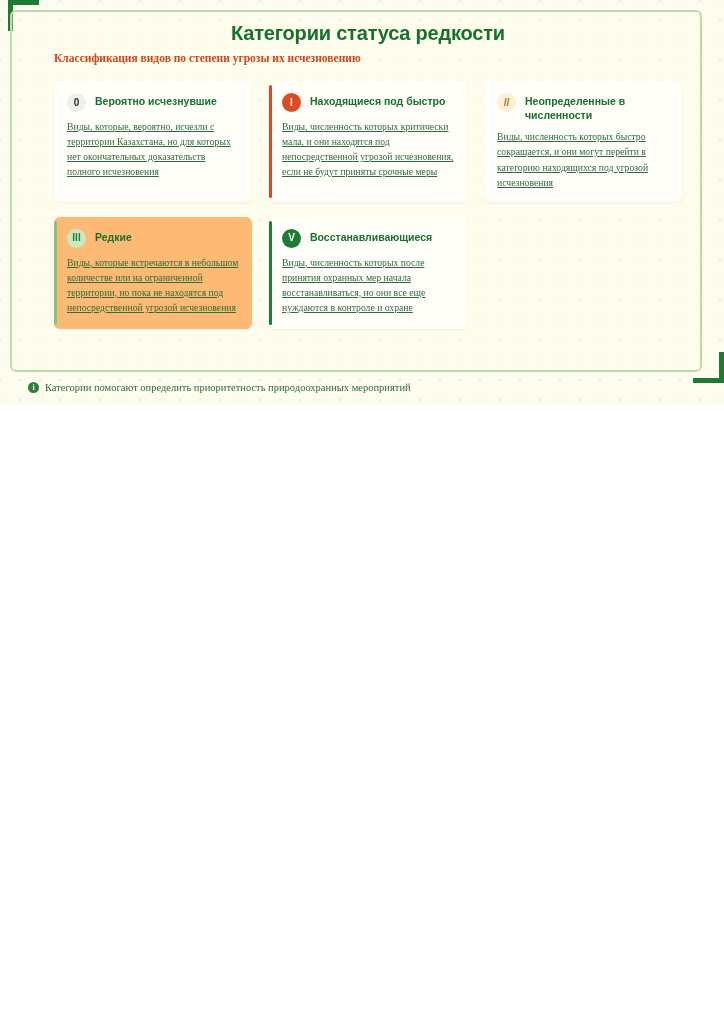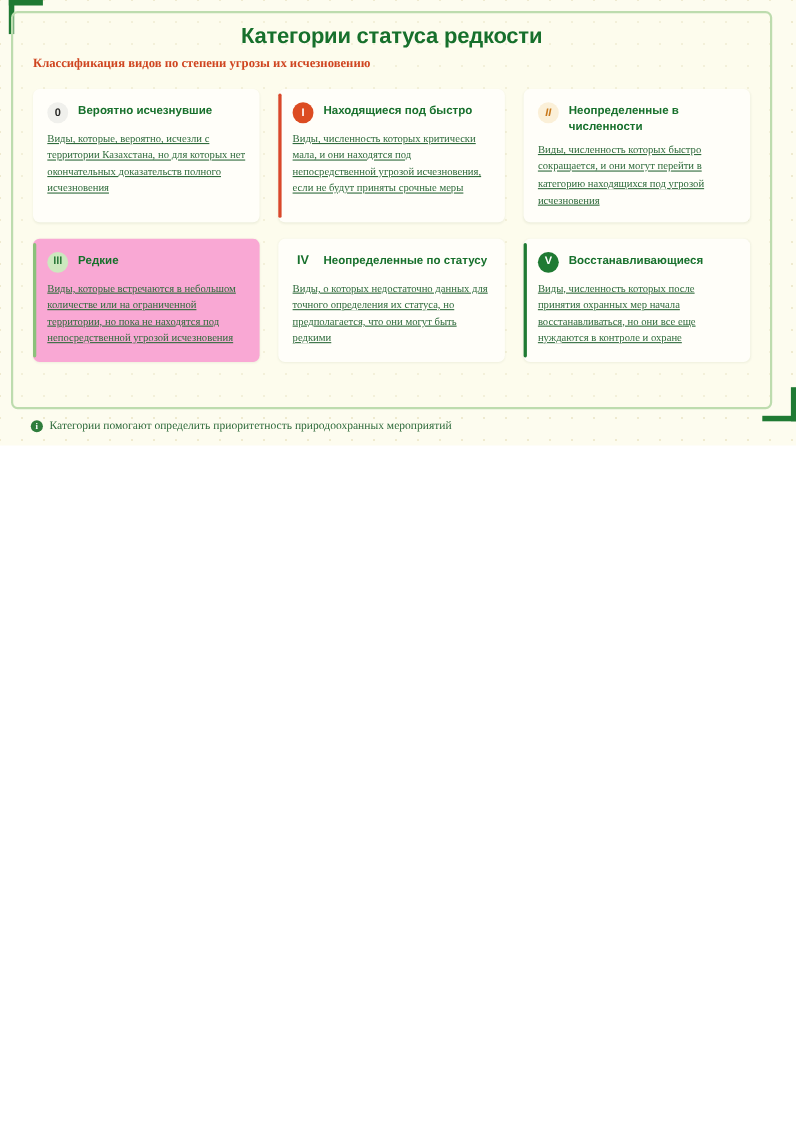--- a/index.html
+++ b/index.html
@@ -54,20 +54,21 @@
   .panel {
     position: absolute;
     left: 10px;
     top: 10px;
     width: 692px;
     height: 362px;
     box-sizing: border-box;
     border: 2px solid #bddcae;
     border-radius: 6px;
     background: rgba(253,252,236,0.35);
+    padding-left: 24px;
   }
 
   .panel-inner {
     padding: 8px 18px 0 18px;
   }
 
   .page-title {
     margin: 0;
     text-align: center;
     font-family: "Liberation Sans", sans-serif;
@@ -109,21 +110,21 @@
     left: 0;
     top: 4px;
     bottom: 4px;
     width: 3px;
     border-radius: 3px;
   }
   .card.accent-red::before { background: #d9482a; }
   .card.accent-green::before { background: #1f7a33; }
   .card.accent-lightgreen::before { background: #8cc17a; }
 
-  .card.tint-green { background: #f9a8d4; }
+  .card.tint-green { background: #fdba74; }
 
   .card-head {
     display: flex;
     align-items: flex-start;
     gap: 9px;
     margin-bottom: 7px;
   }
 
   .badge {
     flex: 0 0 auto;
@@ -248,27 +249,20 @@
         </div>
 
         <div class="card accent accent-lightgreen tint-green">
           <div class="card-head">
             <span class="badge badge-lightgreen">III</span>
             <span class="card-title">Редкие</span>
           </div>
           <div class="card-body">Виды, которые встречаются в небольшом количестве или на ограниченной территории, но пока не находятся под непосредственной угрозой исчезновения</div>
         </div>
 
-        <div class="card">
-          <div class="card-head">
-            <span class="badge badge-plain">IV</span>
-            <span class="card-title">Неопределенные по статусу</span>
-          </div>
-          <div class="card-body">Виды, о которых недостаточно данных для точного определения их статуса, но предполагается, что они могут быть редкими</div>
-        </div>
 
         <div class="card accent accent-green">
           <div class="card-head">
             <span class="badge badge-solid-green">V</span>
             <span class="card-title">Восстанавливающиеся</span>
           </div>
           <div class="card-body">Виды, численность которых после принятия охранных мер начала восстанавливаться, но они все еще нуждаются в контроле и охране</div>
         </div>
 
       </div>

